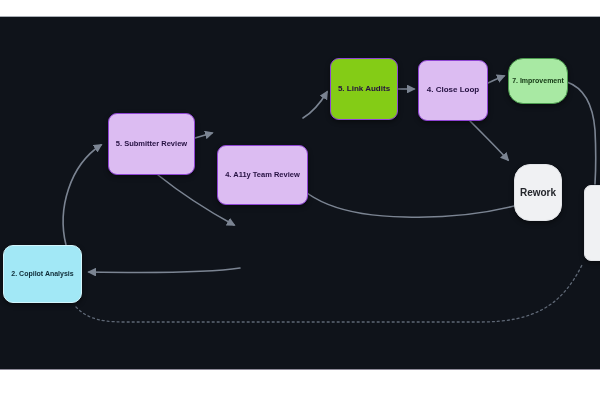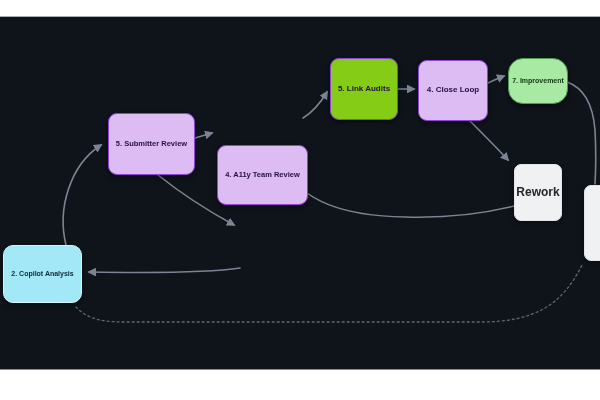--- a/index.html
+++ b/index.html
@@ -54,21 +54,21 @@
     </div>
     <div class="node" style="left: 330px; top: 41px; width: 68px; height: 62px; border-radius: 9px; background: #84cc16; border-color: rgb(143, 68, 212); color: rgb(36, 16, 64); font-size: 8px;">
       <span>5. Link Audits</span>
     </div>
     <div class="node" style="left: 418px; top: 43px; width: 70px; height: 61px; border-radius: 9px; background: rgb(220, 188, 242); border-color: rgb(143, 68, 212); color: rgb(36, 16, 64); font-size: 8px;">
       <span>4. Close Loop</span>
     </div>
     <div class="node" style="left: 508px; top: 41px; width: 60px; height: 46px; border-radius: 15px; background: rgb(168, 233, 163); border-color: rgb(76, 155, 79); color: rgb(18, 54, 18); font-size: 7px;">
       <span>7. Improvement</span>
     </div>
-    <div class="node" style="left: 514px; top: 147px; width: 48px; height: 57px; border-radius: 7px; background: rgb(240, 241, 243); border-color: rgb(226, 228, 232); color: rgb(36, 38, 43); font-size: 12px;">
+    <div class="node" style="left: 514px; top: 147px; width: 48px; height: 57px; border-radius: 16px; background: rgb(240, 241, 243); border-color: rgb(226, 228, 232); color: rgb(36, 38, 43); font-size: 10px;">
       <span>Rework</span>
     </div>
     <div class="node" style="left: 584px; top: 168px; width: 36px; height: 76px; border-radius: 7px; background: rgb(240, 241, 243); border-color: rgb(226, 228, 232); color: rgb(36, 38, 43); font-size: 7.5px;">
       <span></span>
     </div>
 
   </div>
   <div class="margin-top"></div>
   <div class="margin-bottom"></div>
 </div>

